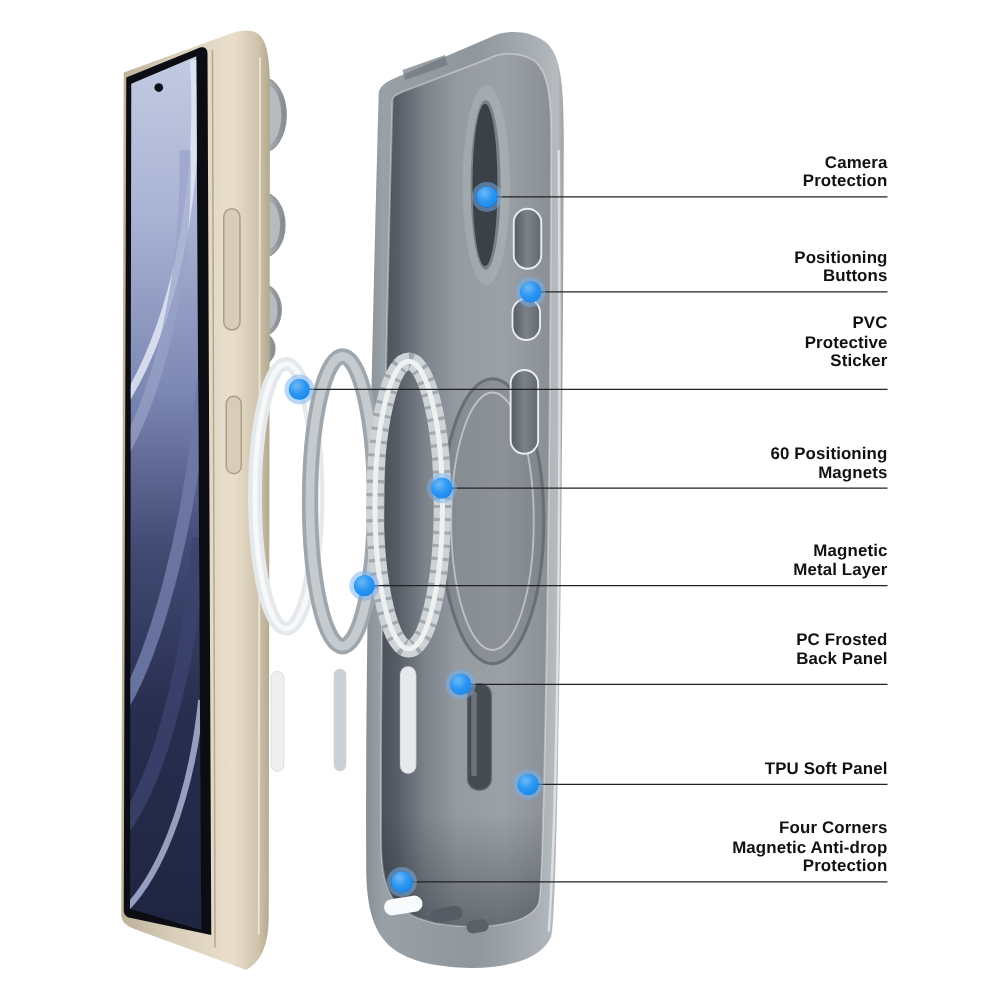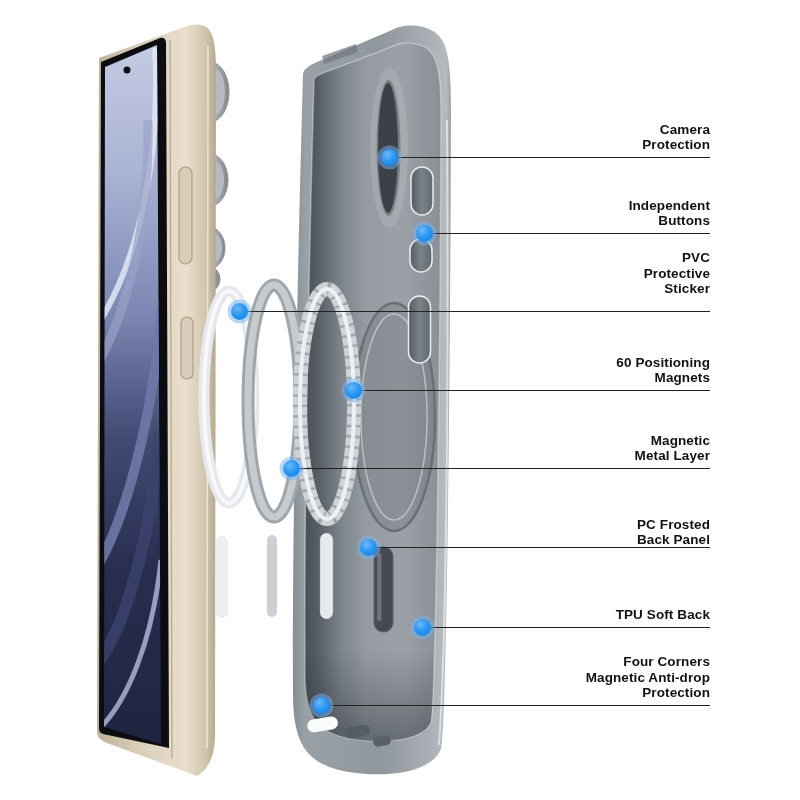--- a/index.html
+++ b/index.html
@@ -181,21 +181,21 @@
     <div>
       <div class="callout-line" style="top:157px;left:389px;width:321px;"></div>
       <div class="callout-dot" style="left:381px;top:149px;"></div>
       <div class="callout-label" style="bottom:648px;">Camera
 Protection</div>
     </div>
 
     <div>
       <div class="callout-line" style="top:233px;left:424px;width:286px;"></div>
       <div class="callout-dot" style="left:416px;top:225px;"></div>
-      <div class="callout-label" style="bottom:572px;">Independent
+      <div class="callout-label" style="bottom:572px;">Positioning
 Buttons</div>
     </div>
 
     <div>
       <div class="callout-line" style="top:311px;left:239px;width:471px;"></div>
       <div class="callout-dot" style="left:231px;top:303px;"></div>
       <div class="callout-label" style="bottom:504px;">PVC
 Protective
 Sticker</div>
     </div>
@@ -210,28 +210,28 @@
     <div>
       <div class="callout-line" style="top:468px;left:291px;width:419px;"></div>
       <div class="callout-dot" style="left:283px;top:460px;"></div>
       <div class="callout-label" style="bottom:337px;">Magnetic
 Metal Layer</div>
     </div>
 
     <div>
       <div class="callout-line" style="top:547px;left:368px;width:342px;"></div>
       <div class="callout-dot" style="left:360px;top:539px;"></div>
-      <div class="callout-label" style="bottom:253px;">PC Frosted
+      <div class="callout-label" style="bottom:266px;">PC Frosted
 Back Panel</div>
     </div>
 
     <div>
       <div class="callout-line" style="top:627px;left:422px;width:288px;"></div>
       <div class="callout-dot" style="left:414px;top:619px;"></div>
-      <div class="callout-label" style="bottom:178px;">TPU Soft Back</div>
+      <div class="callout-label" style="bottom:178px;">TPU Soft Panel</div>
     </div>
 
     <div>
       <div class="callout-line" style="top:705px;left:321px;width:389px;"></div>
       <div class="callout-dot" style="left:313px;top:697px;"></div>
       <div class="callout-label" style="bottom:100px;">Four Corners
 Magnetic Anti-drop
 Protection</div>
     </div>
 

